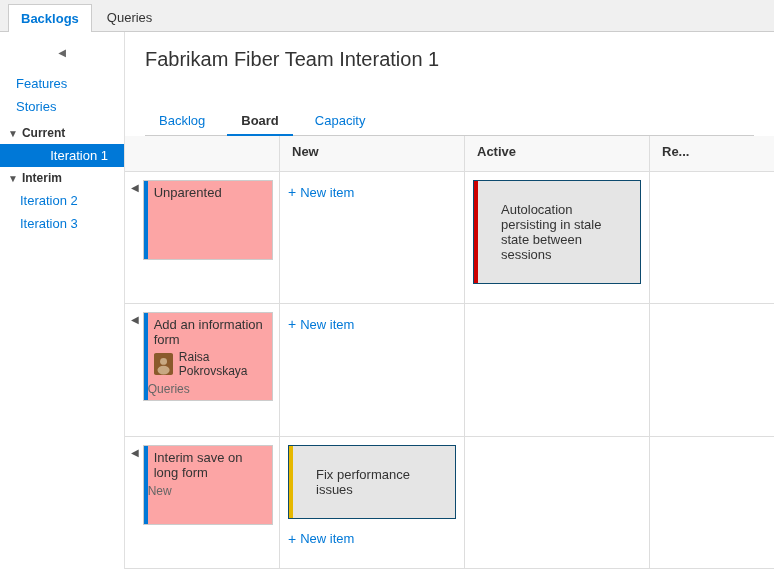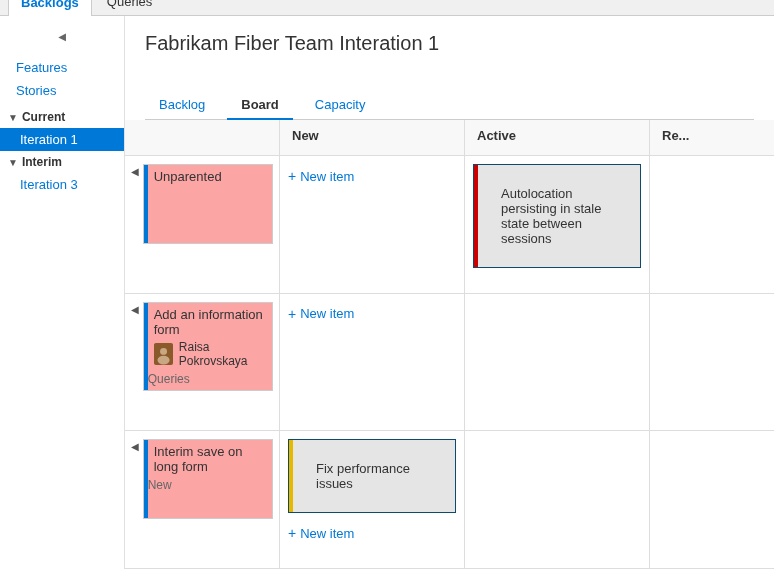--- a/index.html
+++ b/index.html
@@ -1,34 +1,34 @@
 <!DOCTYPE html>
 <html><head>
   <meta charset="utf-8">
   <style>
     * { box-sizing: border-box; margin: 0; padding: 0; }
     body { font-family: 'Segoe UI', Arial, sans-serif; font-size: 13px; color: #333; background: #fff; width: 774px; height: 569px; overflow: hidden; display: flex; flex-direction: column; }
 
     
-    .top-tabs { display: flex; background: #f0f0f0; border-bottom: 1px solid #ccc; padding: 0 8px; height: 16px; align-items: flex-end; flex-shrink: 0; }
+    .top-tabs { display: flex; background: #f0f0f0; border-bottom: 1px solid #ccc; padding: 0 8px; height: 32px; align-items: flex-end; flex-shrink: 0; }
     .top-tab { padding: 6px 12px; cursor: pointer; font-size: 13px; color: #333; border: 1px solid transparent; border-bottom: none; margin-right: 2px; background: transparent; }
     .top-tab.active { background: #fff; border-color: #ccc; border-bottom-color: #fff; margin-bottom: -1px; font-weight: 600; color: #0078d7; }
 
     
     .main-layout { display: flex; flex: 1; overflow: hidden; }
 
     
     .sidebar { width: 125px; border-right: 1px solid #e0e0e0; background: #fff; flex-shrink: 0; overflow-y: auto; padding-top: 4px; }
     .sidebar-toggle { width: 20px; height: 24px; display: flex; align-items: center; justify-content: center; cursor: pointer; color: #666; font-size: 10px; margin: 4px auto; }
     .sidebar-links { padding: 4px 0; }
     .sidebar-link { display: block; padding: 4px 16px; color: #0078d7; font-size: 13px; cursor: pointer; text-decoration: none; }
     .sidebar-section { padding: 4px 8px; font-size: 12px; color: #333; font-weight: 600; display: flex; align-items: center; gap: 4px; cursor: pointer; }
     .sidebar-section .arrow { font-size: 10px; color: #555; }
     .sidebar-item { display: block; padding: 4px 16px 4px 20px; color: #0078d7; font-size: 13px; cursor: pointer; }
-    .sidebar-item.active { background: #0078d7; color: #fff; }
+    .sidebar-item.active { background: #0078d7; color: #fff; text-align: right; }
 
     
     .content { flex: 1; overflow: hidden; display: flex; flex-direction: column; }
 
     
     .page-header { padding: 16px 20px 8px; flex-shrink: 0; }
     .page-title { font-size: 20px; font-weight: 300; color: #333; margin-bottom: 28px; }
 
     
     .sub-tabs { display: flex; gap: 8px; border-bottom: 1px solid #ccc; padding: 0; margin: 0 20px; flex-shrink: 0; }
@@ -95,20 +95,21 @@
     </div>
     <div class="sidebar-section">
       <span class="arrow">▼</span>
       <span>Current</span>
     </div>
     <div class="sidebar-item active">Iteration 1</div>
     <div class="sidebar-section">
       <span class="arrow">▼</span>
       <span>Interim</span>
     </div>
+    <div class="sidebar-item">Iteration 2</div>
     <div class="sidebar-item">Iteration 3</div>
   </div>
 
   <div class="content">
     <div class="page-header">
       <div class="page-title">Fabrikam Fiber Team Interation 1</div>
     </div>
     <div class="sub-tabs">
       <div class="sub-tab">Backlog</div>
       <div class="sub-tab active">Board</div>

